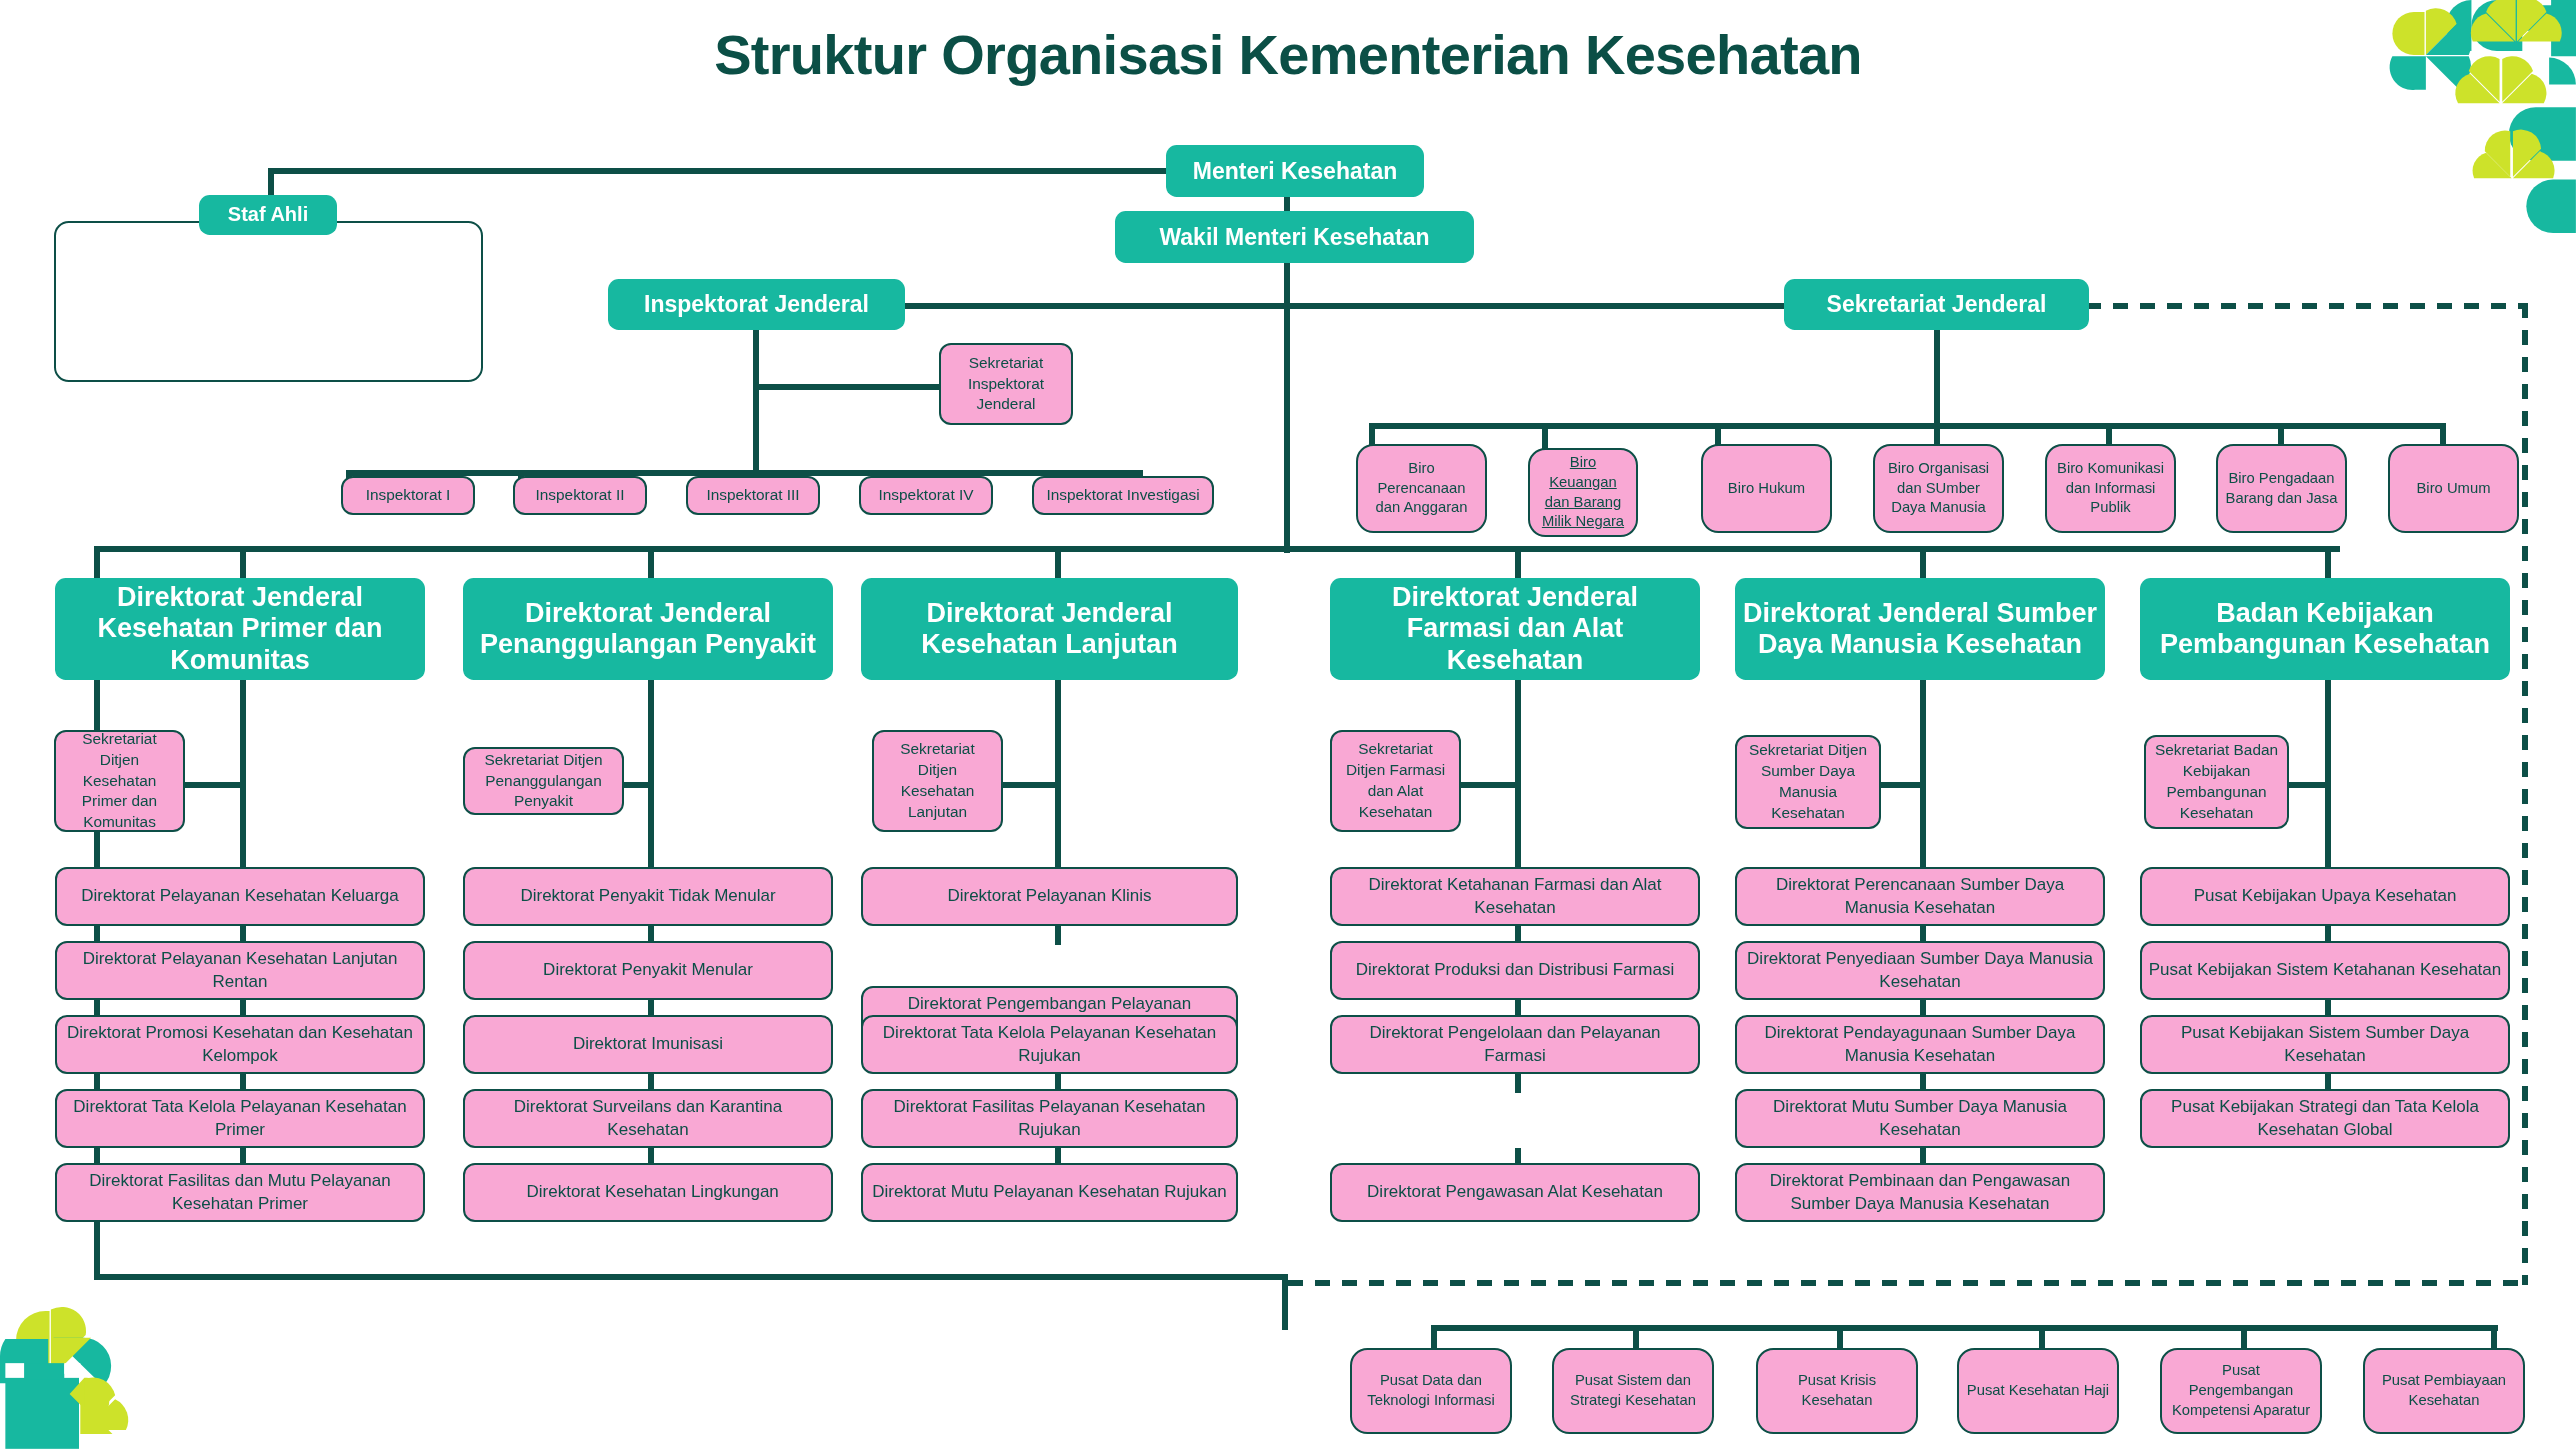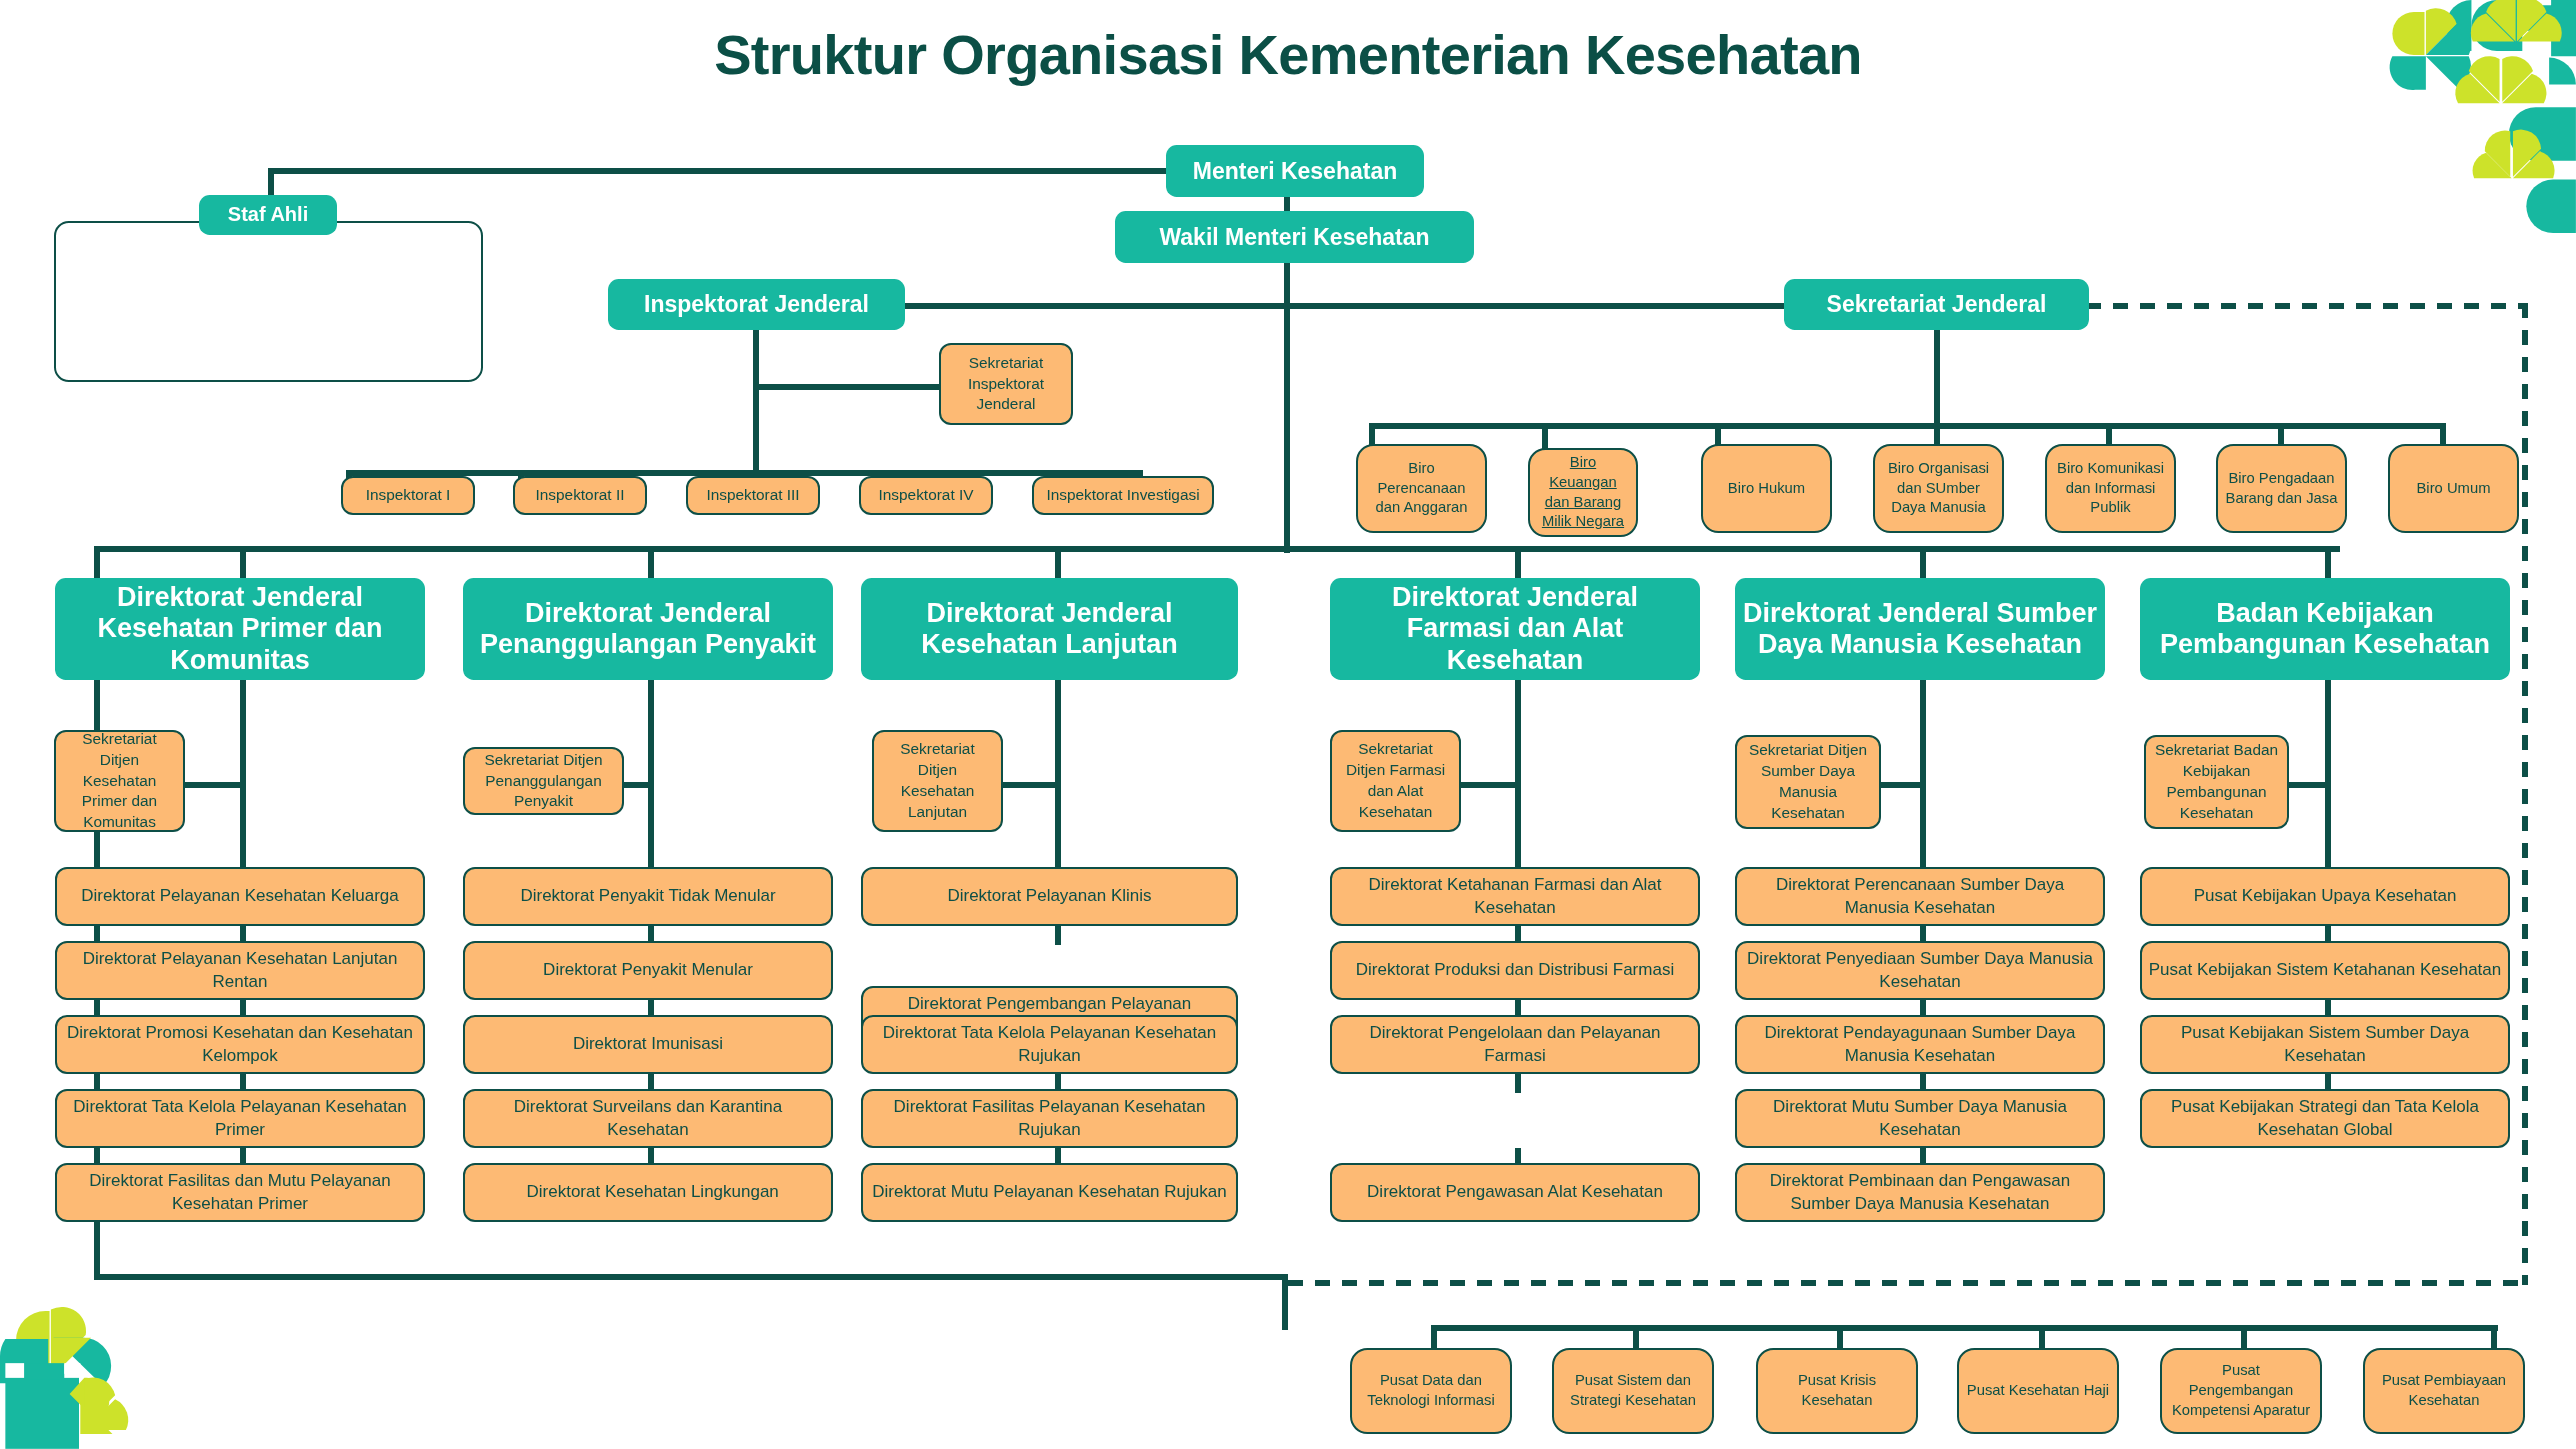--- a/index.html
+++ b/index.html
@@ -24,21 +24,21 @@
      background:repeating-linear-gradient(to right,#0d4f47 0 14.8px,transparent 14.8px 27px);}
   .dash-v{position:absolute;width:6px;
      background:repeating-linear-gradient(to bottom,#0d4f47 0 14.8px,transparent 14.8px 27px);}
 
   
   .tealbox{position:absolute;background:#17b8a0;border-radius:10.7px;
     color:#ffffff;font-weight:bold;display:flex;align-items:center;
     justify-content:center;text-align:center;line-height:1.16;
     box-sizing:border-box;padding:4px 6.7px;z-index:5;}
 
-  .obox{position:absolute;background:#fdba74;border:2.7px solid #0d4f47;
+  .obox{position:absolute;background:#f9a8d4;border:2.7px solid #0d4f47;
     border-radius:12px;color:#0d4f47;display:flex;align-items:center;
     justify-content:center;text-align:center;line-height:1.35;
     box-sizing:border-box;padding:4px 6.7px;z-index:4;}
 
   .obox.tall{border-radius:17.4px;}
 
   
   #staf-panel{position:absolute;background:#ffffff;border:2.7px solid #0d4f47;
     border-radius:14.8px;box-sizing:border-box;z-index:3;}
   #staf-list{margin:0;padding:17.4px 17.4px 17.4px 39px;color:#0d4f47;

